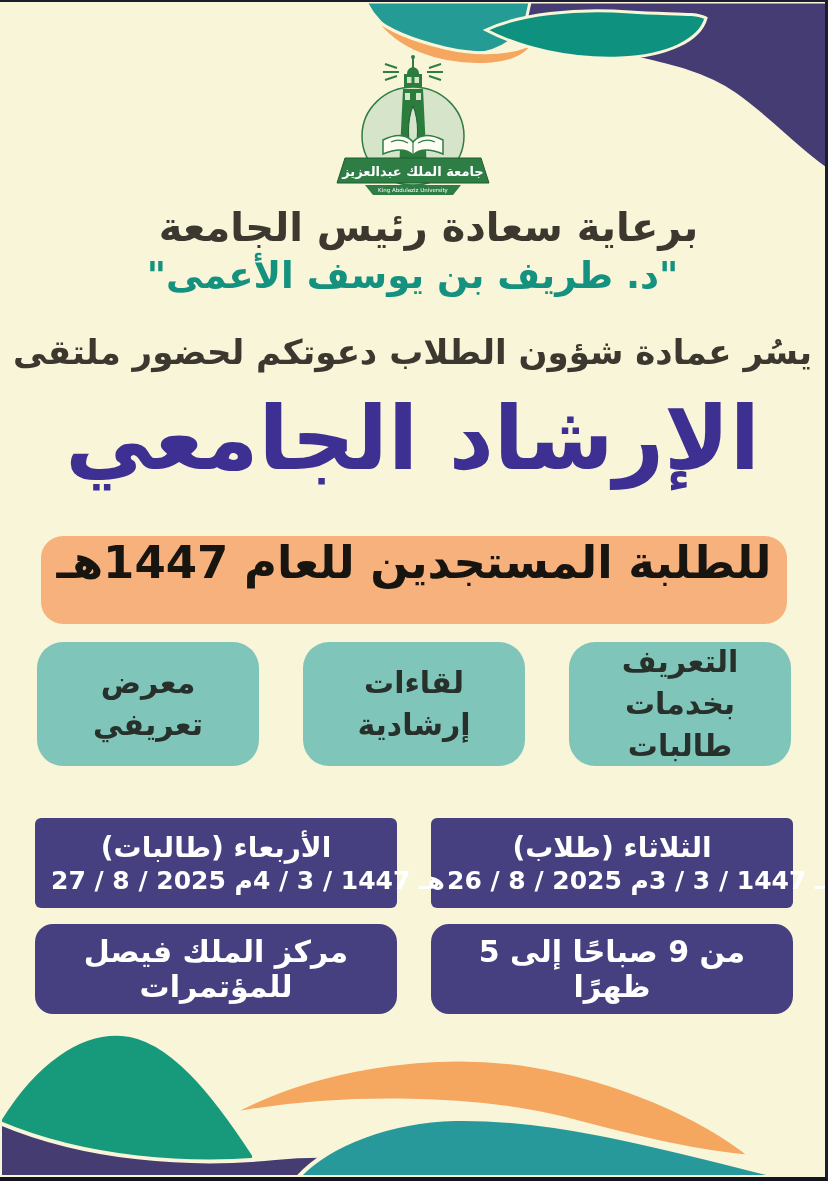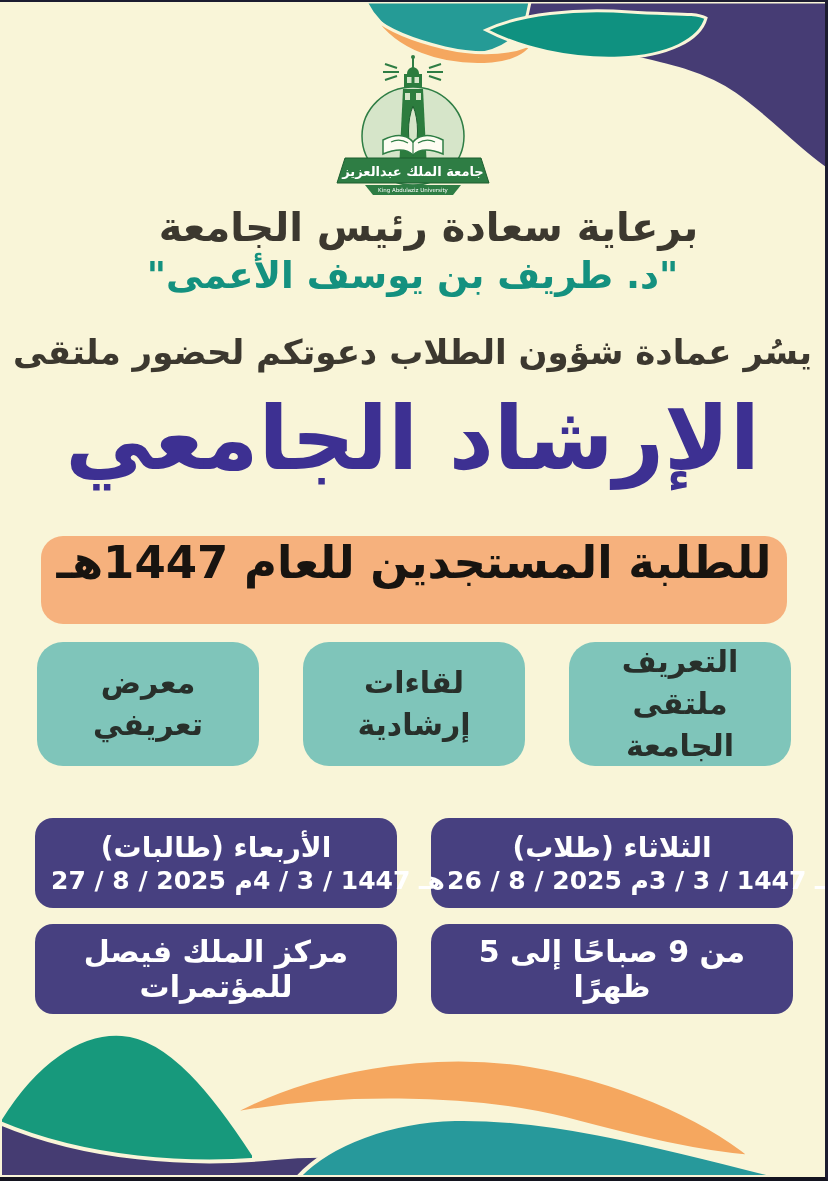--- a/index.html
+++ b/index.html
@@ -32,21 +32,21 @@
     display:flex; align-items:center; justify-content:center; text-align:center;
     font-size:30px; font-weight:bold; color:#28302b; line-height:1.4; padding:0 14px; box-sizing:border-box;
   }
   .row{
     position:absolute; left:0; width:828px; height:90px;
     display:flex; justify-content:space-between; padding:0 35px; box-sizing:border-box;
   }
   .row-schedule{top:816px;}
   .row-details{top:922px;}
   .pbox{
-    width:362px; height:90px; background:#474080; border-radius:18px; color:#fff;
+    width:362px; height:90px; background:#474080; border-radius:6px; color:#fff;
     display:flex; flex-direction:column; align-items:center; justify-content:center;
   }
   .pbox .day{font-size:28px; font-weight:bold; line-height:1.2;}
   .dates{
     direction:ltr; width:100%; display:flex; justify-content:space-between;
     padding:2px 16px 0 16px; box-sizing:border-box; font-size:25px; font-weight:bold; white-space:nowrap;
   }
   .detail-box{
     width:362px; height:90px; background:#474080; border-radius:18px; color:#fff;
     display:flex; align-items:center; justify-content:center; text-align:center;
@@ -108,21 +108,21 @@
   <div class="txtline line2">"د. طريف بن يوسف الأعمى"</div>
   <div class="txtline line3">يسُر عمادة شؤون الطلاب دعوتكم لحضور ملتقى</div>
   <div class="txtline title">الإرشاد الجامعي</div>
 
   <div class="banner">
     <span>للطلبة المستجدين للعام 1447هـ</span>
   </div>
 
   <div class="features">
     <div class="feature">
-      <span>التعريف ملتقى الجامعة</span>
+      <span>التعريف بخدمات طالبات</span>
     </div>
     <div class="feature">
       <span>لقاءات إرشادية</span>
     </div>
     <div class="feature">
       <span>معرض تعريفي</span>
     </div>
   </div>
 
   <div class="row row-schedule">

